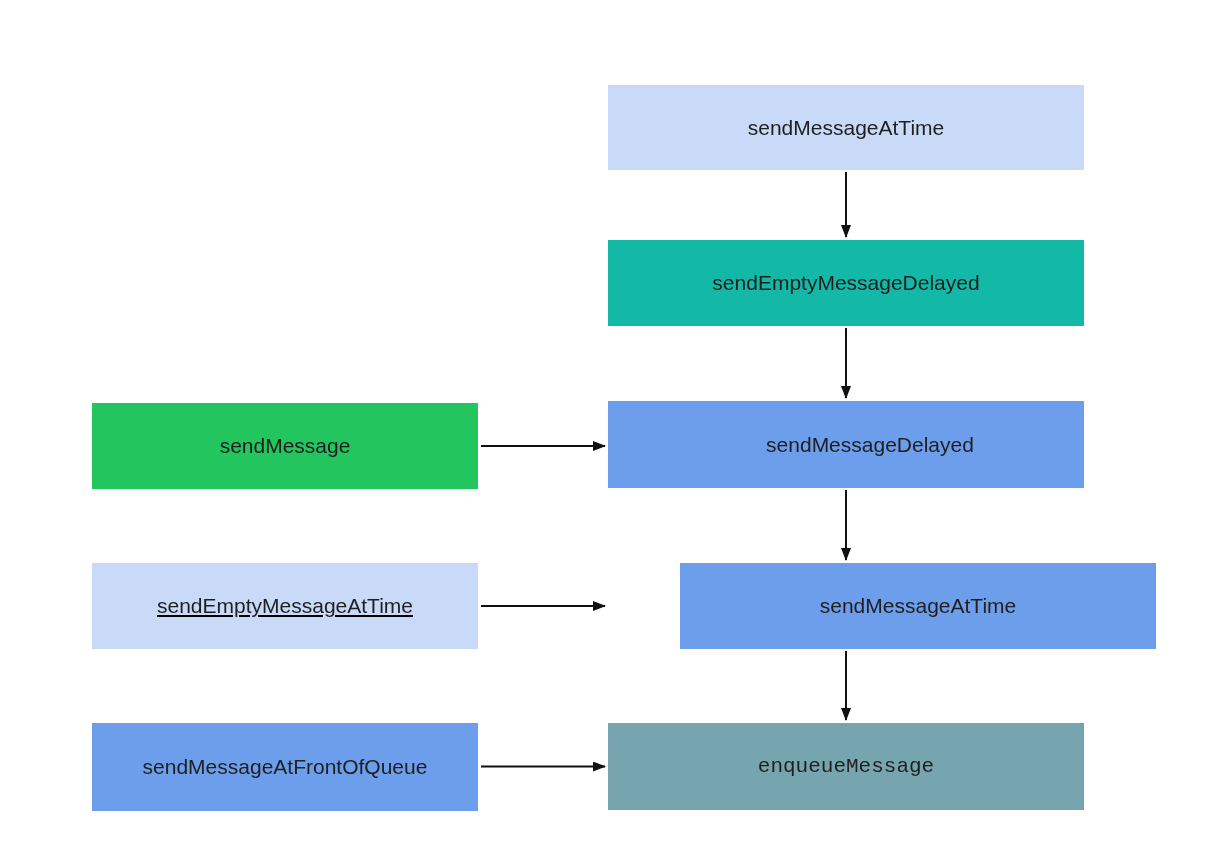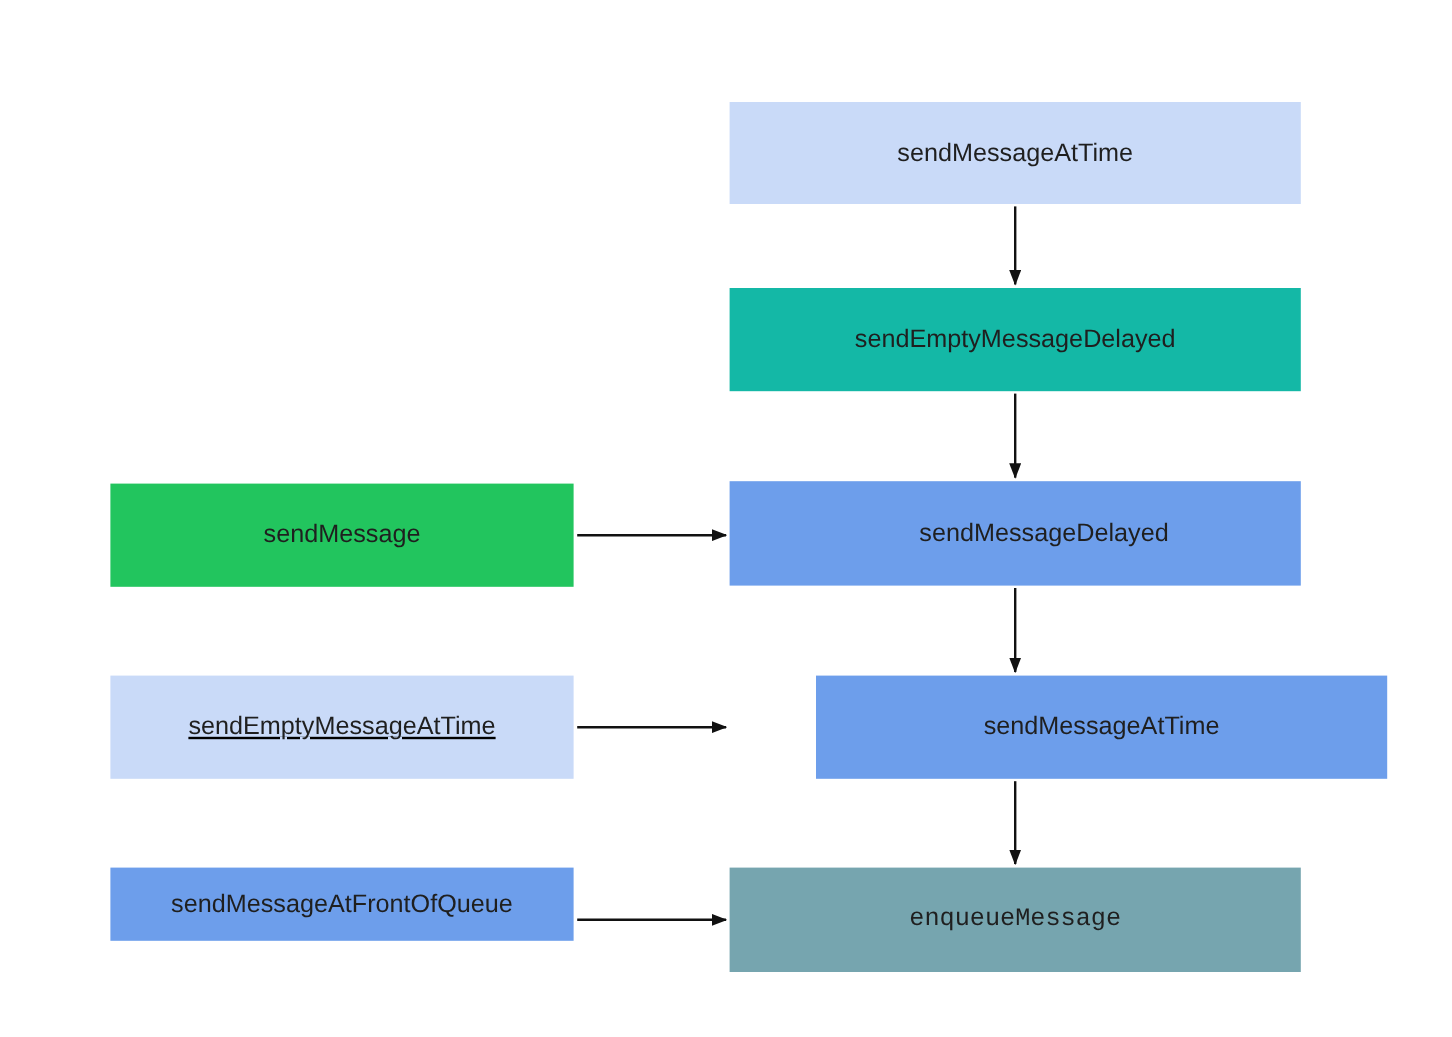--- a/index.html
+++ b/index.html
@@ -75,16 +75,16 @@
     </div>
     <div class="node" style="left: 608px; top: 723px; width: 476px; height: 87px; background: rgb(118, 165, 175);">
       <span class="node-label" style="color: rgb(31, 31, 31); font-family: Liberation Mono, monospace;">enqueueMessage</span>
     </div>
     <div class="node" style="left: 92px; top: 403px; width: 386px; height: 86px; background: #22c55e;">
       <span class="node-label" style="color: rgb(31, 31, 31);">sendMessage</span>
     </div>
     <div class="node" style="left: 92px; top: 563px; width: 386px; height: 86px; background: rgb(201, 218, 248); text-decoration: underline;">
       <span class="node-label" style="color: rgb(31, 31, 31);">sendEmptyMessageAtTime</span>
     </div>
-    <div class="node" style="left: 92px; top: 723px; width: 386px; height: 61px; background: rgb(109, 158, 235);">
+    <div class="node" style="left: 92px; top: 723px; width: 386px; height: 88px; background: rgb(109, 158, 235);">
       <span class="node-label" style="color: rgb(31, 31, 31);">sendMessageAtFrontOfQueue</span>
     </div>
   </div>
 
 </body></html>

